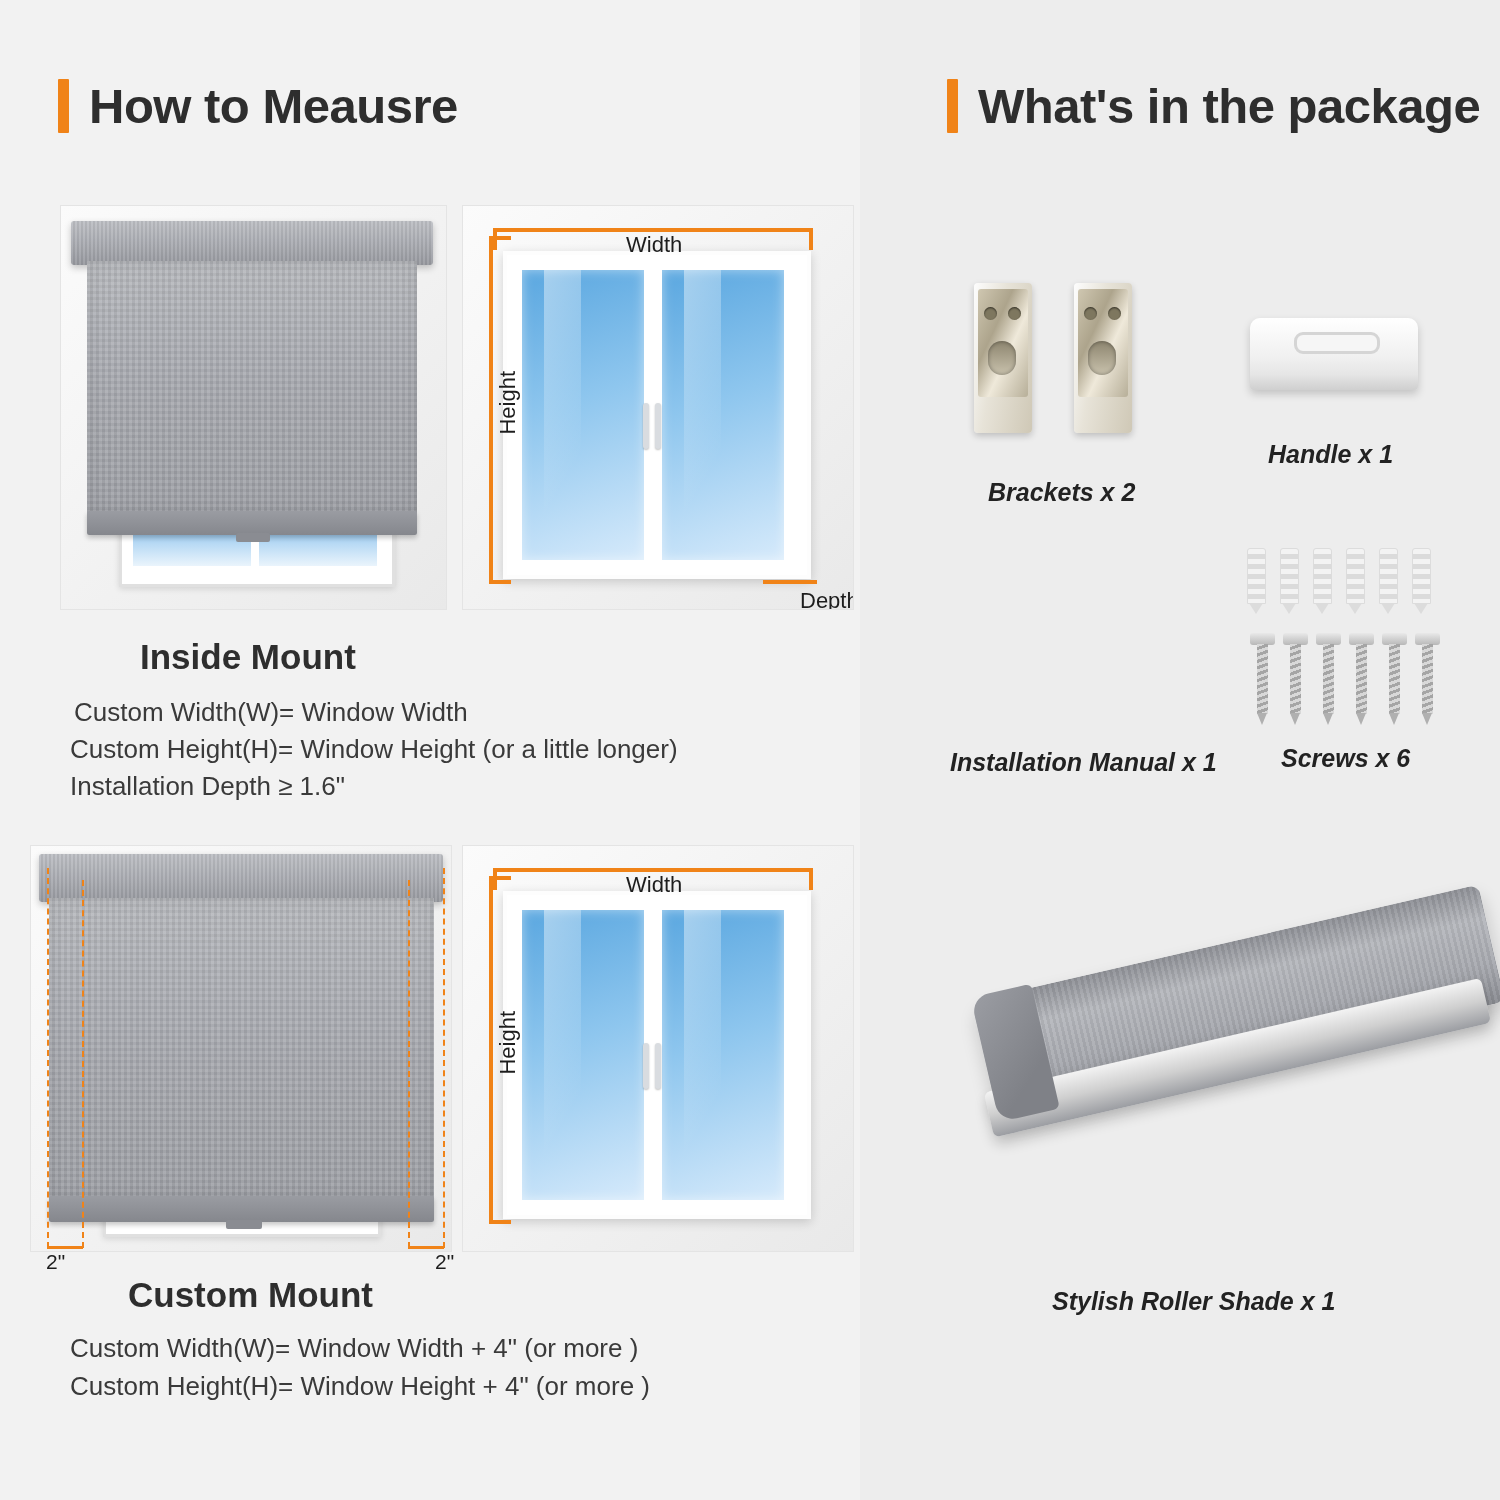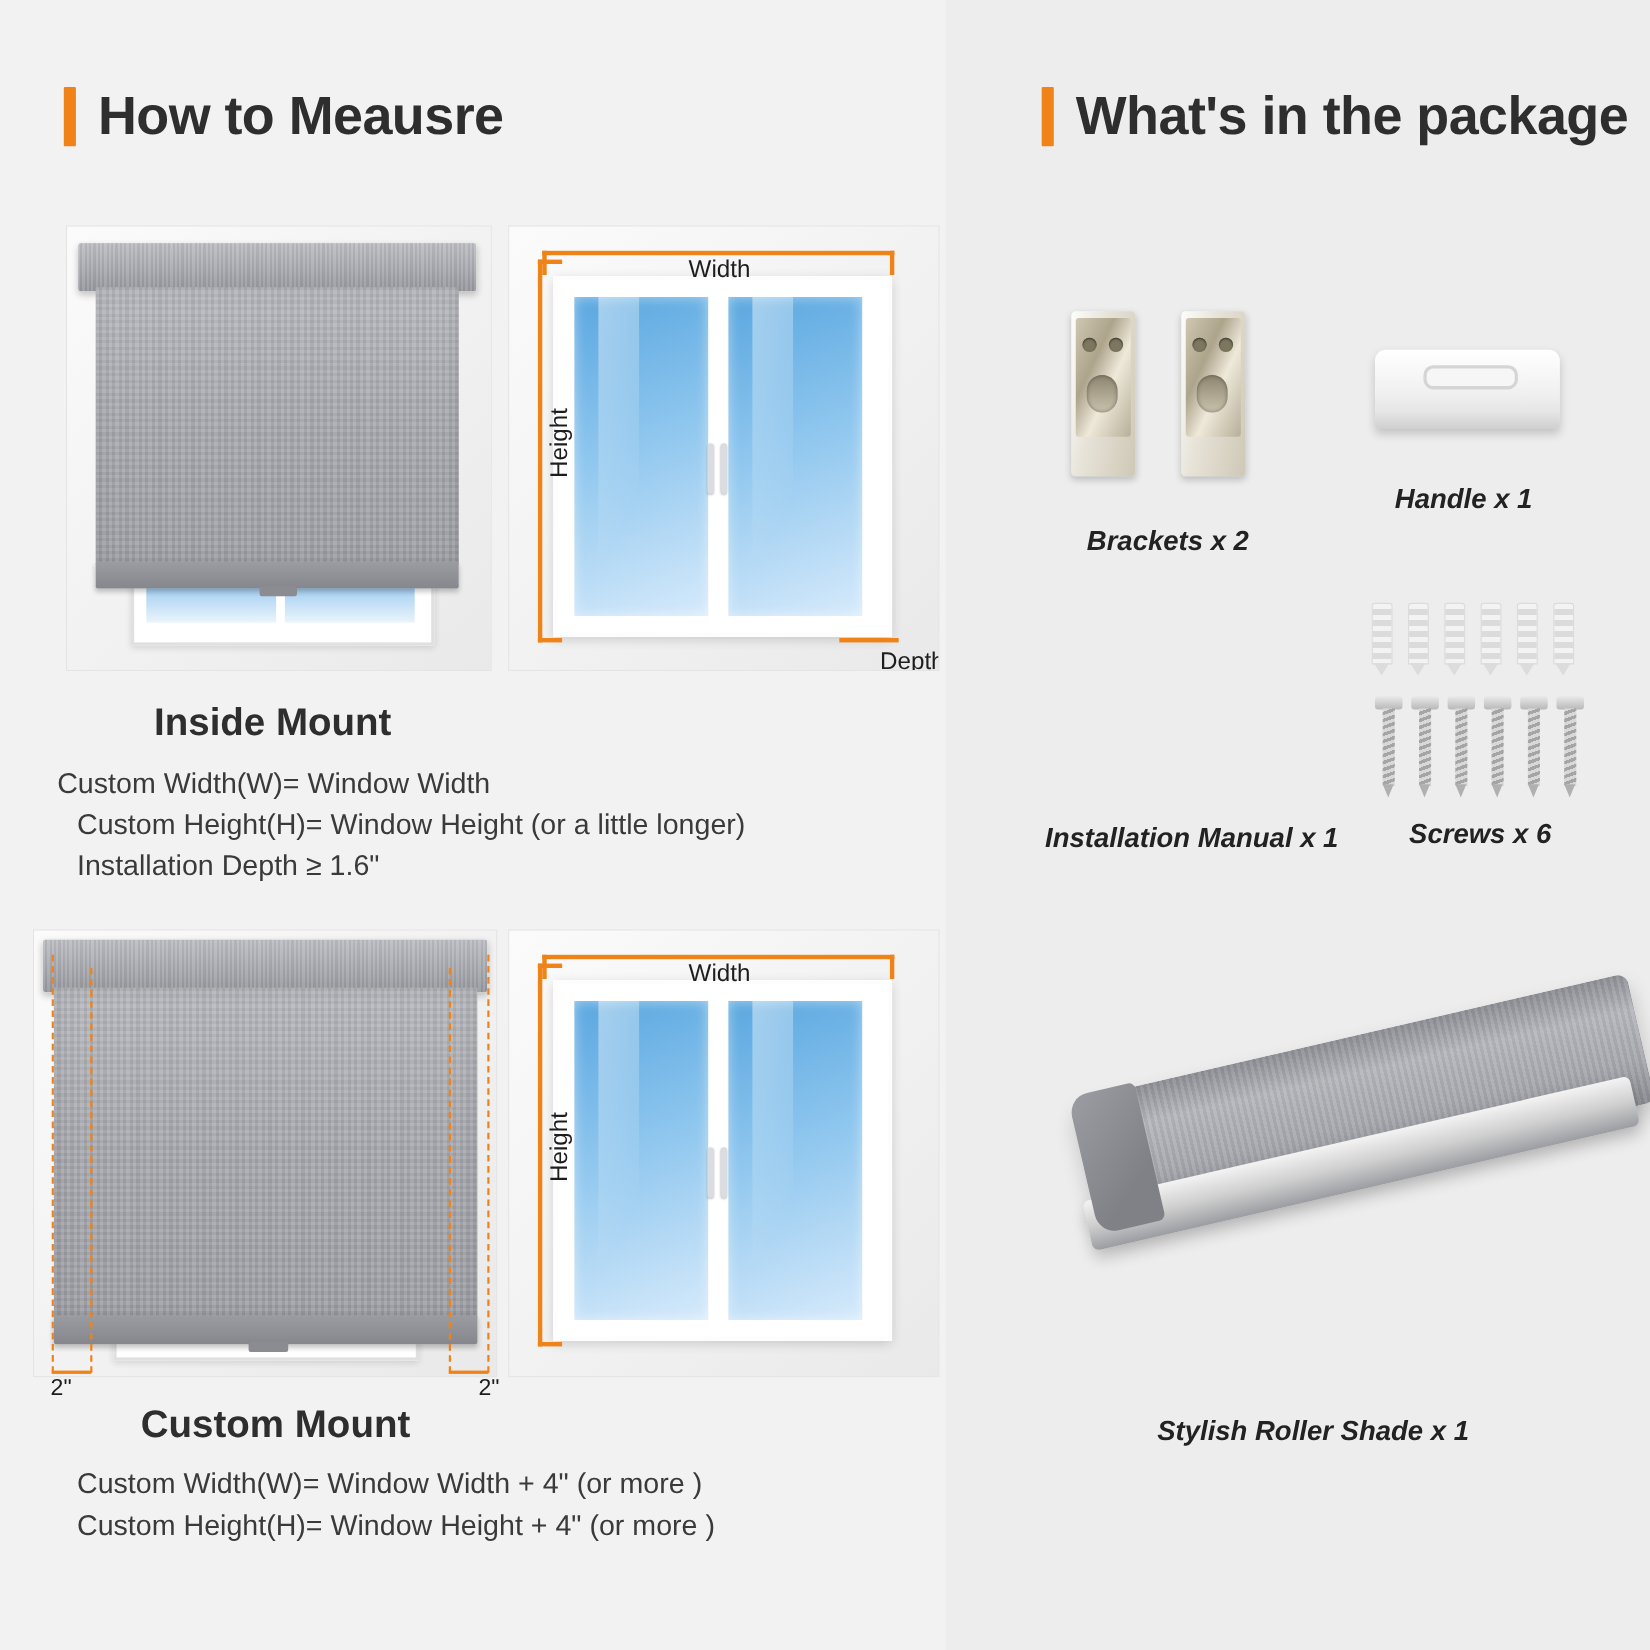--- a/index.html
+++ b/index.html
@@ -429,21 +429,21 @@
 
     <div class="orange-line" style="left:300px; top:374px; width:54px; height:4px;"></div>
 
     <div class="dim-label" style="left:163px; top:26px;">Width</div>
     <div class="dim-label vertical" style="left:32px; top:165px;">Height</div>
     <div class="dim-label" style="left:293px; top:382px;margin-left:44px;">Depth</div>
   </div>
 
   <div class="mount-title" style="left:140px; top:637px;">Inside Mount</div>
 
-  <div class="bullet" style="left:52px; top:697px;">Custom Width(W)= Window Width</div>
+  <div class="bullet" style="left:74px; top:697px;">Custom Width(W)= Window Width</div>
   <div class="bullet" style="left:70px; top:734px;">Custom Height(H)= Window Height (or a little longer)</div>
   <div class="bullet" style="left:70px; top:771px;">Installation Depth ≥ 1.6"</div>
 
   <div class="shade-scene" style="left:30px; top:845px; width:420px; height:405px;">
     <div class="wall"></div>
     <div class="win-frame" style="left:72px; top:40px; width:272px; height:345px;"></div>
     <div class="win-glass" style="left:84px; top:330px; width:120px; height:38px;"></div>
     <div class="win-glass" style="left:212px; top:330px; width:120px; height:38px;"></div>
     <div class="valance" style="left:8px; top:8px; width:404px; height:48px;"></div>
     <div class="fabric" style="left:18px; top:52px; width:385px; height:300px;"></div>

